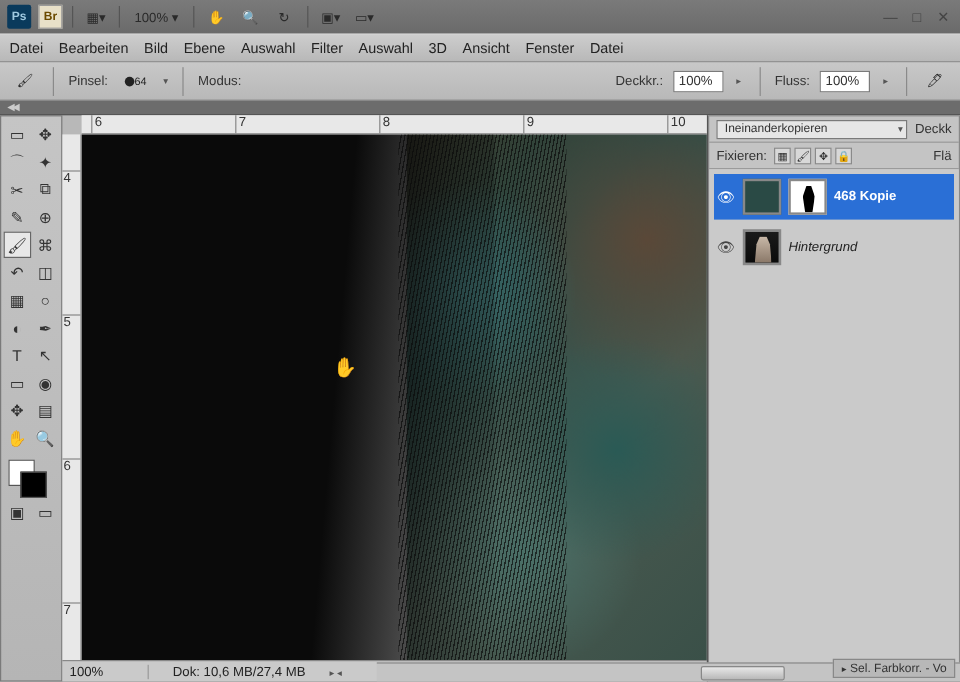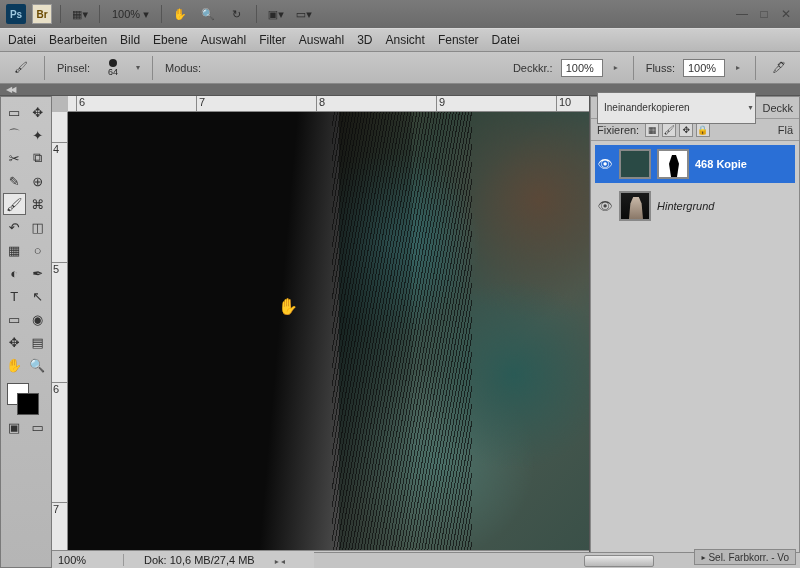--- a/index.html
+++ b/index.html
@@ -10,21 +10,21 @@
 .tb-ico{width:22px;height:20px;display:flex;align-items:center;justify-content:center;color:#2a2a2a}
 .tb-sep{width:1px;height:18px;background:#555;margin:0 2px}
 .zoom-drop{color:#2a2a2a;padding:2px 4px}
 .title-spacer{flex:1}
 .workspace-label{color:#2a2a2a;font-size:13px;padding:0 8px}
 .win-btn{width:16px;height:14px;color:#444;display:flex;align-items:center;justify-content:center;font-size:12px}
 .menubar{height:24px;background:linear-gradient(#cdcdcd,#b8b8b8);display:flex;align-items:center;padding:0 8px;gap:13px;border-top:1px solid #d8d8d8;border-bottom:1px solid #8a8a8a}
 .menubar span{font-size:12px;color:#222}
 .options-bar{height:32px;background:linear-gradient(#c8c8c8,#b8b8b8);display:flex;align-items:center;padding:0 10px;gap:8px;border-bottom:1px solid #888}
 .opt-label{color:#333;font-size:11px}
-.opt-brush{width:30px;height:26px;display:flex;flex-direction:column;align-items:center;justify-content:center}
+.opt-brush{width:30px;height:26px;display:flex;flex-direction:row;align-items:center;justify-content:center}
 .opt-brush .dot{width:8px;height:8px;background:#222;border-radius:50%}
 .opt-brush .sz{font-size:9px;color:#222}
 .opt-drop{height:18px;background:#e6e6e6;border:1px solid #7a7a7a;padding:0 16px 0 6px;display:flex;align-items:center;position:relative;font-size:11px}
 .opt-drop::after{content:"▾";position:absolute;right:3px;font-size:8px;color:#555}
 .opt-input{width:42px;height:18px;background:#fff;border:1px solid #7a7a7a;padding:0 4px;display:flex;align-items:center;font-size:11px}
 .opt-arrow{width:10px;height:16px;display:flex;align-items:center;justify-content:center;color:#555;font-size:8px}
 .opt-sep{width:1px;height:24px;background:#8a8a8a;margin:0 4px}
 .collapse-strip{height:12px;background:#6c6c6c;display:flex;align-items:center;padding-left:6px;border-bottom:1px solid #555}
 .collapse-strip .arrows{color:#ccc;font-size:8px;letter-spacing:-2px}
 .main{position:absolute;top:96px;left:0;right:0;bottom:0;display:flex}
@@ -61,21 +61,21 @@
 .statusbar{height:18px;background:#cacaca;border-top:1px solid #888;display:flex;align-items:center;font-size:10px}
 .statusbar .zoom{width:72px;padding-left:6px;border-right:1px solid #999;color:#222}
 .statusbar .docinfo{padding-left:20px;color:#222}
 .scroll-bot{position:absolute;right:0;left:314px;bottom:0;height:16px;background:#c4c4c4;border-top:1px solid #888;display:flex;align-items:center}
 .scroll-thumb{position:absolute;left:270px;width:70px;top:2px;height:12px;background:linear-gradient(#e8e8e8,#b8b8b8);border:1px solid #888;border-radius:2px}
 .panels{width:211px;background:#6c6c6c;display:flex;flex-direction:column;border-left:1px solid #555}
 .panel-tabs{height:22px;display:flex;align-items:flex-end;background:#6c6c6c;padding-left:4px}
 .panel-tab{height:20px;padding:0 10px;display:flex;align-items:center;background:#c4c4c4;border:1px solid #888;border-bottom:none;font-size:11px;color:#222}
 .panel-body{flex:1;background:#c4c4c4;border:1px solid #888;display:flex;flex-direction:column}
 .panel-row{height:22px;display:flex;align-items:center;padding:0 6px;gap:6px;border-bottom:1px solid #9a9a9a;font-size:10px}
-.blend-drop{flex:1;height:32px;background:#e6e6e6;border:1px solid #7a7a7a;padding:0 16px 0 6px;display:flex;align-items:center;position:relative;font-size:10px}
+.blend-drop{flex:1;height:16px;background:#e6e6e6;border:1px solid #7a7a7a;padding:0 16px 0 6px;display:flex;align-items:center;position:relative;font-size:10px}
 .blend-drop::after{content:"▾";position:absolute;right:3px;font-size:8px;color:#555}
 .lock-icons{display:flex;gap:3px;align-items:center}
 .lock-icons div{width:14px;height:14px;border:1px solid #8a8a8a;display:flex;align-items:center;justify-content:center;font-size:9px;background:#d8d8d8}
 .layers-list{flex:1;background:#cacaca;padding:4px}
 .layer{height:38px;display:flex;align-items:center;gap:6px;padding:0 2px;margin-bottom:4px}
 .layer.sel{background:#2a6fd6;color:#fff}
 .layer.sel .layer-name{color:#fff;font-weight:bold}
 .eye{width:16px;height:16px;display:flex;align-items:center;justify-content:center;font-size:12px;color:#444}
 .layer.sel .eye{color:#fff}
 .thumb{width:32px;height:30px;background:#2a4a45;border:2px solid #888}

